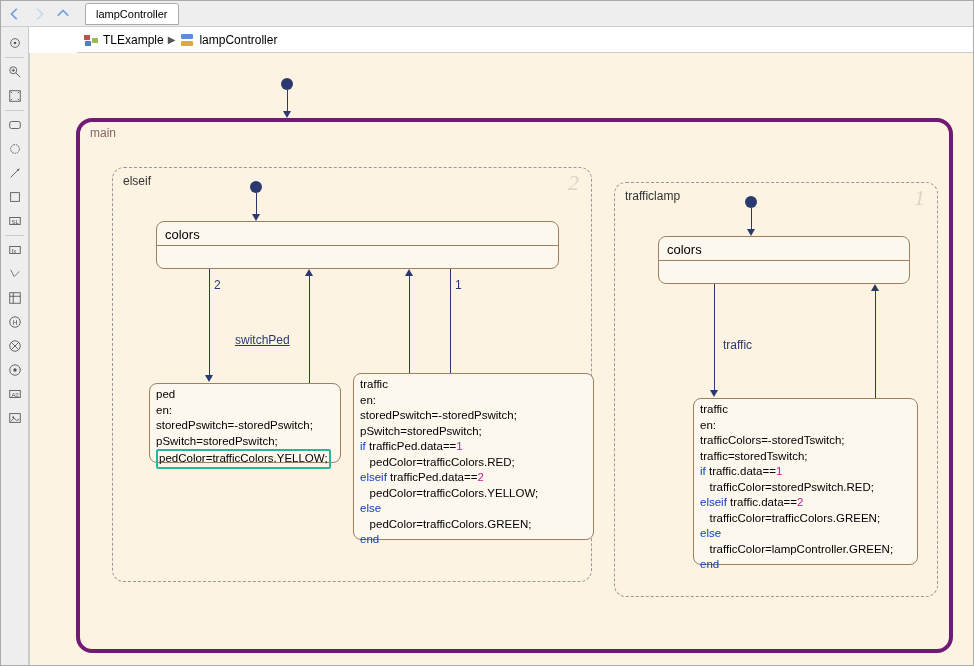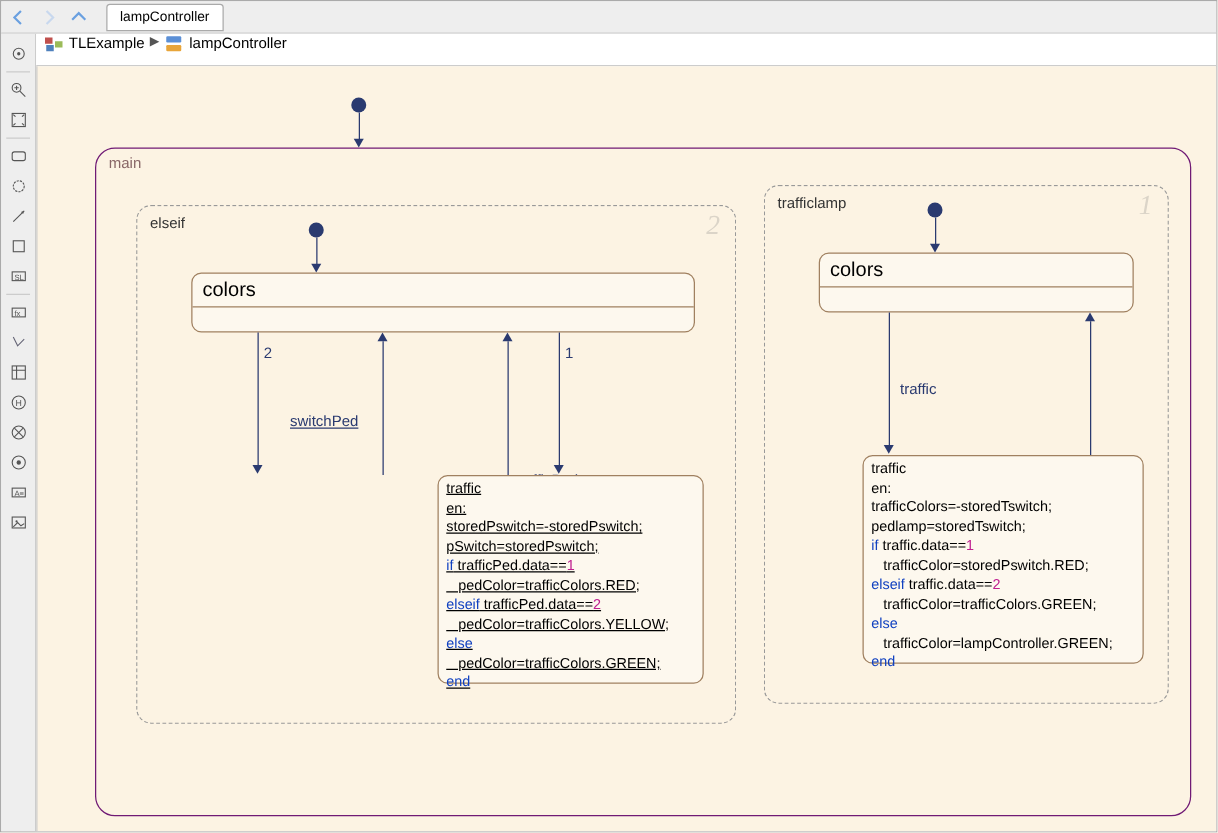--- a/index.html
+++ b/index.html
@@ -8,33 +8,33 @@
 .top-toolbar { display: flex; align-items: center; height: 26px; padding: 2px 4px; background: #eeeeee; border-bottom: 1px solid #ccc; gap: 4px; }
 .nav-arrow { width: 20px; height: 20px; display: flex; align-items: center; justify-content: center; }
 .nav-arrow svg { width: 14px; height: 14px; }
 .tab { display: inline-flex; align-items: center; padding: 4px 10px; background: #fff; border: 1px solid #aaa; border-radius: 3px 3px 0 0; font-size: 11px; margin-left: 8px; }
 .body { display: flex; flex: 1; background: #eeeeee; overflow: hidden; }
 .vtoolbar { width: 28px; background: #eeeeee; border-right: 1px solid #ccc; display: flex; flex-direction: column; padding-top: 4px; }
 .vtool { width: 28px; height: 24px; display: flex; align-items: center; justify-content: center; color: #555; }
 .vtool svg { width: 14px; height: 14px; }
 .sep { height: 1px; background: #ccc; margin: 2px 4px; }
 .content { flex: 1; display: flex; flex-direction: column; background: #fff; }
-.breadcrumb { height: 26px; display: flex; align-items: flex-start; border-bottom: 1px solid #ccc; padding: 0 6px; gap: 4px; font-size: 12px; background: #fff; }
+.breadcrumb { height: 26px; display: flex; align-items: center; border-bottom: 1px solid #ccc; padding: 0 6px; gap: 4px; font-size: 12px; background: #fff; margin-left: 48px; }
 .bc-icon { width: 16px; height: 16px; display: flex; align-items: center; justify-content: center; }
 .bc-sep { color: #555; font-size: 10px; }
 .canvas { flex: 1; background: #fcf3e3; position: relative; border-left: 1px solid #ccc; }
-.main-box { position: absolute; left: 46px; top: 65px; width: 877px; height: 535px; border: 1px solid #701a75; border-radius: 16px; background: transparent; }
+.main-box { position: absolute; left: 46px; top: 65px; width: 877px; height: 535px; border: 4px solid #701a75; border-radius: 16px; background: transparent; }
 .main-label { position: absolute; left: 10px; top: 4px; font-size: 12px; color: #866; }
 .region { position: absolute; border: 1px dashed #999; border-radius: 12px; }
 .region-label { position: absolute; left: 10px; top: 6px; font-size: 12px; color: #333; }
 .region-prio { position: absolute; right: 12px; top: 2px; font-size: 22px; font-style: italic; color: rgba(120,120,120,0.25); font-family: serif; }
 .pedlamp { left: 32px; top: 45px; width: 480px; height: 415px; }
-.trafficlamp { left: 534px; top: 29px; width: 324px; height: 415px; text-decoration: underline; }
+.trafficlamp { left: 534px; top: 60px; width: 324px; height: 415px; text-decoration: underline; }
 .statebox { position: absolute; border: 1px solid #a08060; border-radius: 8px; background: #fdf8ee; }
-.state-title { font-size: 16px; padding: 5px 8px 3px 8px; }
+.state-title { font-size: 13px; padding: 5px 8px 3px 8px; }
 .divider { border-top: 1px solid #a08060; }
 .state-body { padding: 3px 6px; font-size: 11.5px; line-height: 1.35; font-family: "Segoe UI", Arial, sans-serif; white-space: pre; }
 .kw { color: #1040c0; }
 .num { color: #c02090; }
 .highlight { display: inline-block; border: 2px solid #23b89a; border-radius: 2px; padding: 0 1px; }
 .init-dot { position: absolute; width: 12px; height: 12px; background: #2a3a70; border-radius: 50%; }
 .arrow-line { position: absolute; width: 1px; background: #2a3a70; }
 .arrowhead { position: absolute; width: 0; height: 0; }
 .arrowhead.down { border-left: 4px solid transparent; border-right: 4px solid transparent; border-top: 7px solid #2a3a70; }
 .arrowhead.up { border-left: 4px solid transparent; border-right: 4px solid transparent; border-bottom: 7px solid #2a3a70; }
@@ -219,22 +219,29 @@
             <div class="arrowhead up" style="left:192px; top:101px;"></div>
 
             <div class="arrow-line" style="left:337px; top:101px; height:107px;"></div>
             <div class="arrowhead down" style="left:333px; top:207px;"></div>
             <div class="edge-label" style="left:342px; top:110px;">1</div>
 
             <div class="arrow-line" style="left:296px; top:108px; height:107px;"></div>
             <div class="arrowhead up" style="left:292px; top:101px;"></div>
             <div class="edge-label" style="left:302px; top:173px;margin-top:39px;">trafficPed</div>
 
-
-            <div class="statebox" style="left:240px; top:215px; width:213px; height:167px;text-decoration:underline;">
+            <div class="statebox" style="left:36px; top:215px; width:192px; height:80px;">
+              <div class="state-body"><span>ped</span>
+<span>en:</span>
+<span>storedPswitch=-storedPswitch;</span>
+<span>pSwitch=storedPswitch;</span>
+<span class="highlight">pedColor=trafficColors.YELLOW;</span></div>
+            </div>
+
+            <div class="statebox" style="left:240px; top:205px; width:241px; height:167px;">
               <div class="state-body"><span>traffic</span>
 <span>en:</span>
 <span>storedPswitch=-storedPswitch;</span>
 <span>pSwitch=storedPswitch;</span>
 <span class="kw">if</span><span> trafficPed.data==</span><span class="num">1</span>
 <span>   pedColor=trafficColors.RED;</span>
 <span class="kw">elseif</span><span> trafficPed.data==</span><span class="num">2</span>
 <span>   pedColor=trafficColors.YELLOW;</span>
 <span class="kw">else</span>
 <span>   pedColor=trafficColors.GREEN;</span>
@@ -259,21 +266,21 @@
             <div class="arrowhead down" style="left:95px; top:207px;"></div>
             <div class="edge-label" style="left:108px; top:155px;">traffic</div>
 
             <div class="arrow-line" style="left:260px; top:108px; height:107px;"></div>
             <div class="arrowhead up" style="left:256px; top:101px;"></div>
 
             <div class="statebox" style="left:78px; top:215px; width:225px; height:167px;">
               <div class="state-body"><span>traffic</span>
 <span>en:</span>
 <span>trafficColors=-storedTswitch;</span>
-<span>pedlamp=storedTswitch;</span>
+<span>traffic=storedTswitch;</span>
 <span class="kw">if</span><span> traffic.data==</span><span class="num">1</span>
 <span>   trafficColor=storedPswitch.RED;</span>
 <span class="kw">elseif</span><span> traffic.data==</span><span class="num">2</span>
 <span>   trafficColor=trafficColors.GREEN;</span>
 <span class="kw">else</span>
 <span>   trafficColor=lampController.GREEN;</span>
 <span class="kw">end</span></div>
             </div>
           </div>
         </div>

